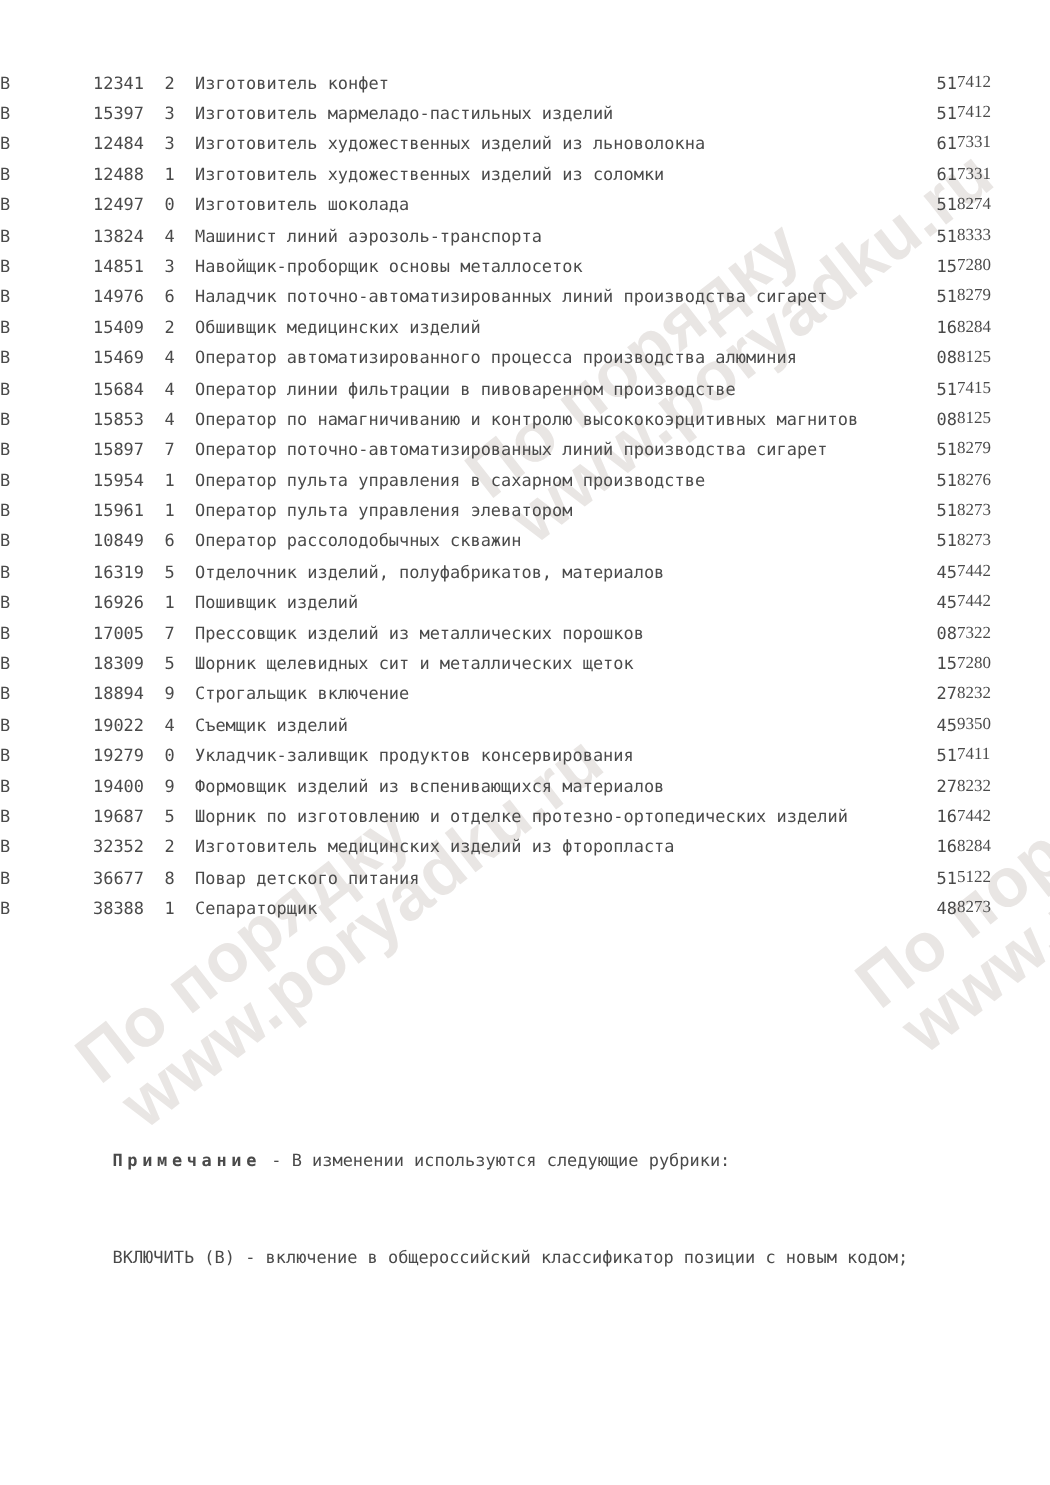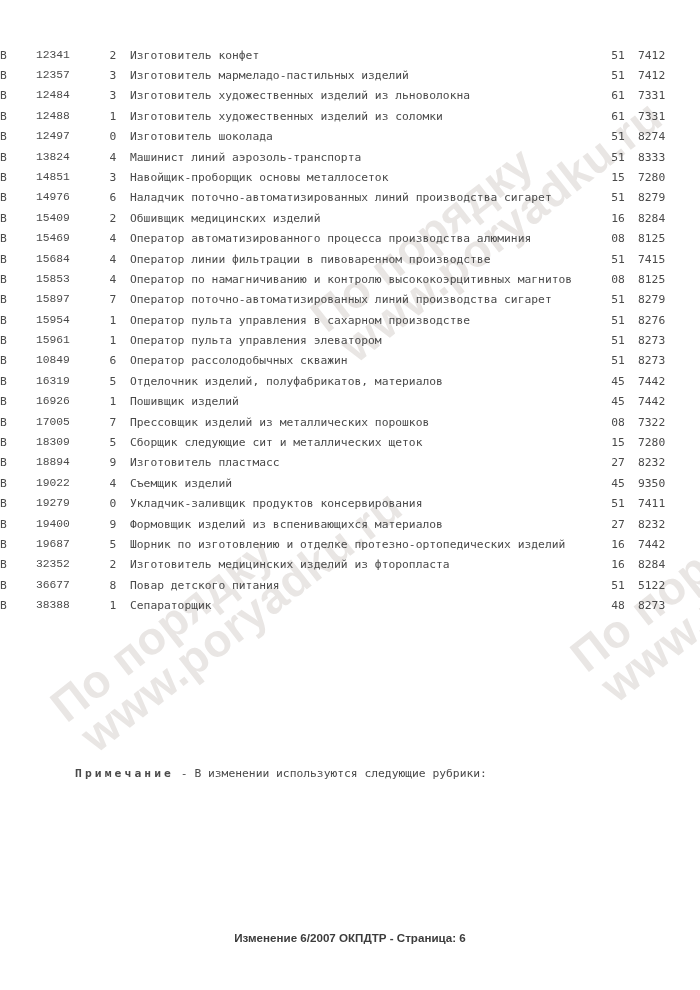--- a/index.html
+++ b/index.html
@@ -56,25 +56,25 @@
     border-collapse: collapse;
   }
   #entry-table td {
     vertical-align: top;
     font-size: 11.3px;
     line-height: 15.2px;
     padding: 2.6px 0;
     color: #4a4a4a;
   }
   td.c-action   { width: 36px; padding-left: 75px; }
-  td.c-code     { width: 60px; text-align: left; font-family: Liberation Mono, monospace; }
+  td.c-code     { width: 60px; text-align: right; }
   td.c-check    { width: 34px; text-align: center; }
   td.c-name     { padding-left: 10px; padding-right: 8px; }
-  td.c-col1     { width: 40px; text-align: center; }
-  td.c-col2     { width: 62px; text-align: left; }
+  td.c-col1     { width: 40px; text-align: right; }
+  td.c-col2     { width: 62px; text-align: left; font-family: Liberation Serif, serif; }
 
   
   #note-block {
     position: absolute;
     left: 75px;
     top: 718px;
     width: 560px;
     font-size: 11.3px;
     line-height: 17.6px;
     color: #4a4a4a;
@@ -117,21 +117,21 @@
         <tr>
           <td class="c-action">В</td>
           <td class="c-code">12341</td>
           <td class="c-check">2</td>
           <td class="c-name">Изготовитель конфет</td>
           <td class="c-col1">51</td>
           <td class="c-col2">7412</td>
         </tr>
         <tr>
           <td class="c-action">В</td>
-          <td class="c-code">12357</td>
+          <td class="c-code">15397</td>
           <td class="c-check">3</td>
           <td class="c-name">Изготовитель мармеладо-пастильных изделий</td>
           <td class="c-col1">51</td>
           <td class="c-col2">7412</td>
         </tr>
         <tr>
           <td class="c-action">В</td>
           <td class="c-code">12484</td>
           <td class="c-check">3</td>
           <td class="c-name">Изготовитель художественных изделий из льноволокна</td>
@@ -263,29 +263,29 @@
           <td class="c-code">17005</td>
           <td class="c-check">7</td>
           <td class="c-name">Прессовщик изделий из металлических порошков</td>
           <td class="c-col1">08</td>
           <td class="c-col2">7322</td>
         </tr>
         <tr>
           <td class="c-action">В</td>
           <td class="c-code">18309</td>
           <td class="c-check">5</td>
-          <td class="c-name">Сборщик следующие сит и металлических щеток</td>
+          <td class="c-name">Шорник щелевидных сит и металлических щеток</td>
           <td class="c-col1">15</td>
           <td class="c-col2">7280</td>
         </tr>
         <tr>
           <td class="c-action">В</td>
           <td class="c-code">18894</td>
           <td class="c-check">9</td>
-          <td class="c-name">Изготовитель пластмасс</td>
+          <td class="c-name">Строгальщик включение</td>
           <td class="c-col1">27</td>
           <td class="c-col2">8232</td>
         </tr>
         <tr>
           <td class="c-action">В</td>
           <td class="c-code">19022</td>
           <td class="c-check">4</td>
           <td class="c-name">Съемщик изделий</td>
           <td class="c-col1">45</td>
           <td class="c-col2">9350</td>
@@ -336,17 +336,17 @@
           <td class="c-check">1</td>
           <td class="c-name">Сепараторщик</td>
           <td class="c-col1">48</td>
           <td class="c-col2">8273</td>
         </tr>
       </tbody>
   </table>
 
   <div id="note-block">
     <div class="note-line"><span id="note-label">Примечание</span><span> - В изменении используются следующие рубрики:</span></div>
+    <div class="note-line">ВКЛЮЧИТЬ (В) - включение в общероссийский классификатор позиции с новым кодом;</div>
   </div>
 
-  <div id="page-footer">Изменение 6/2007 ОКПДТР - Страница: 6</div>
 
 </div>
 
 </body></html>

